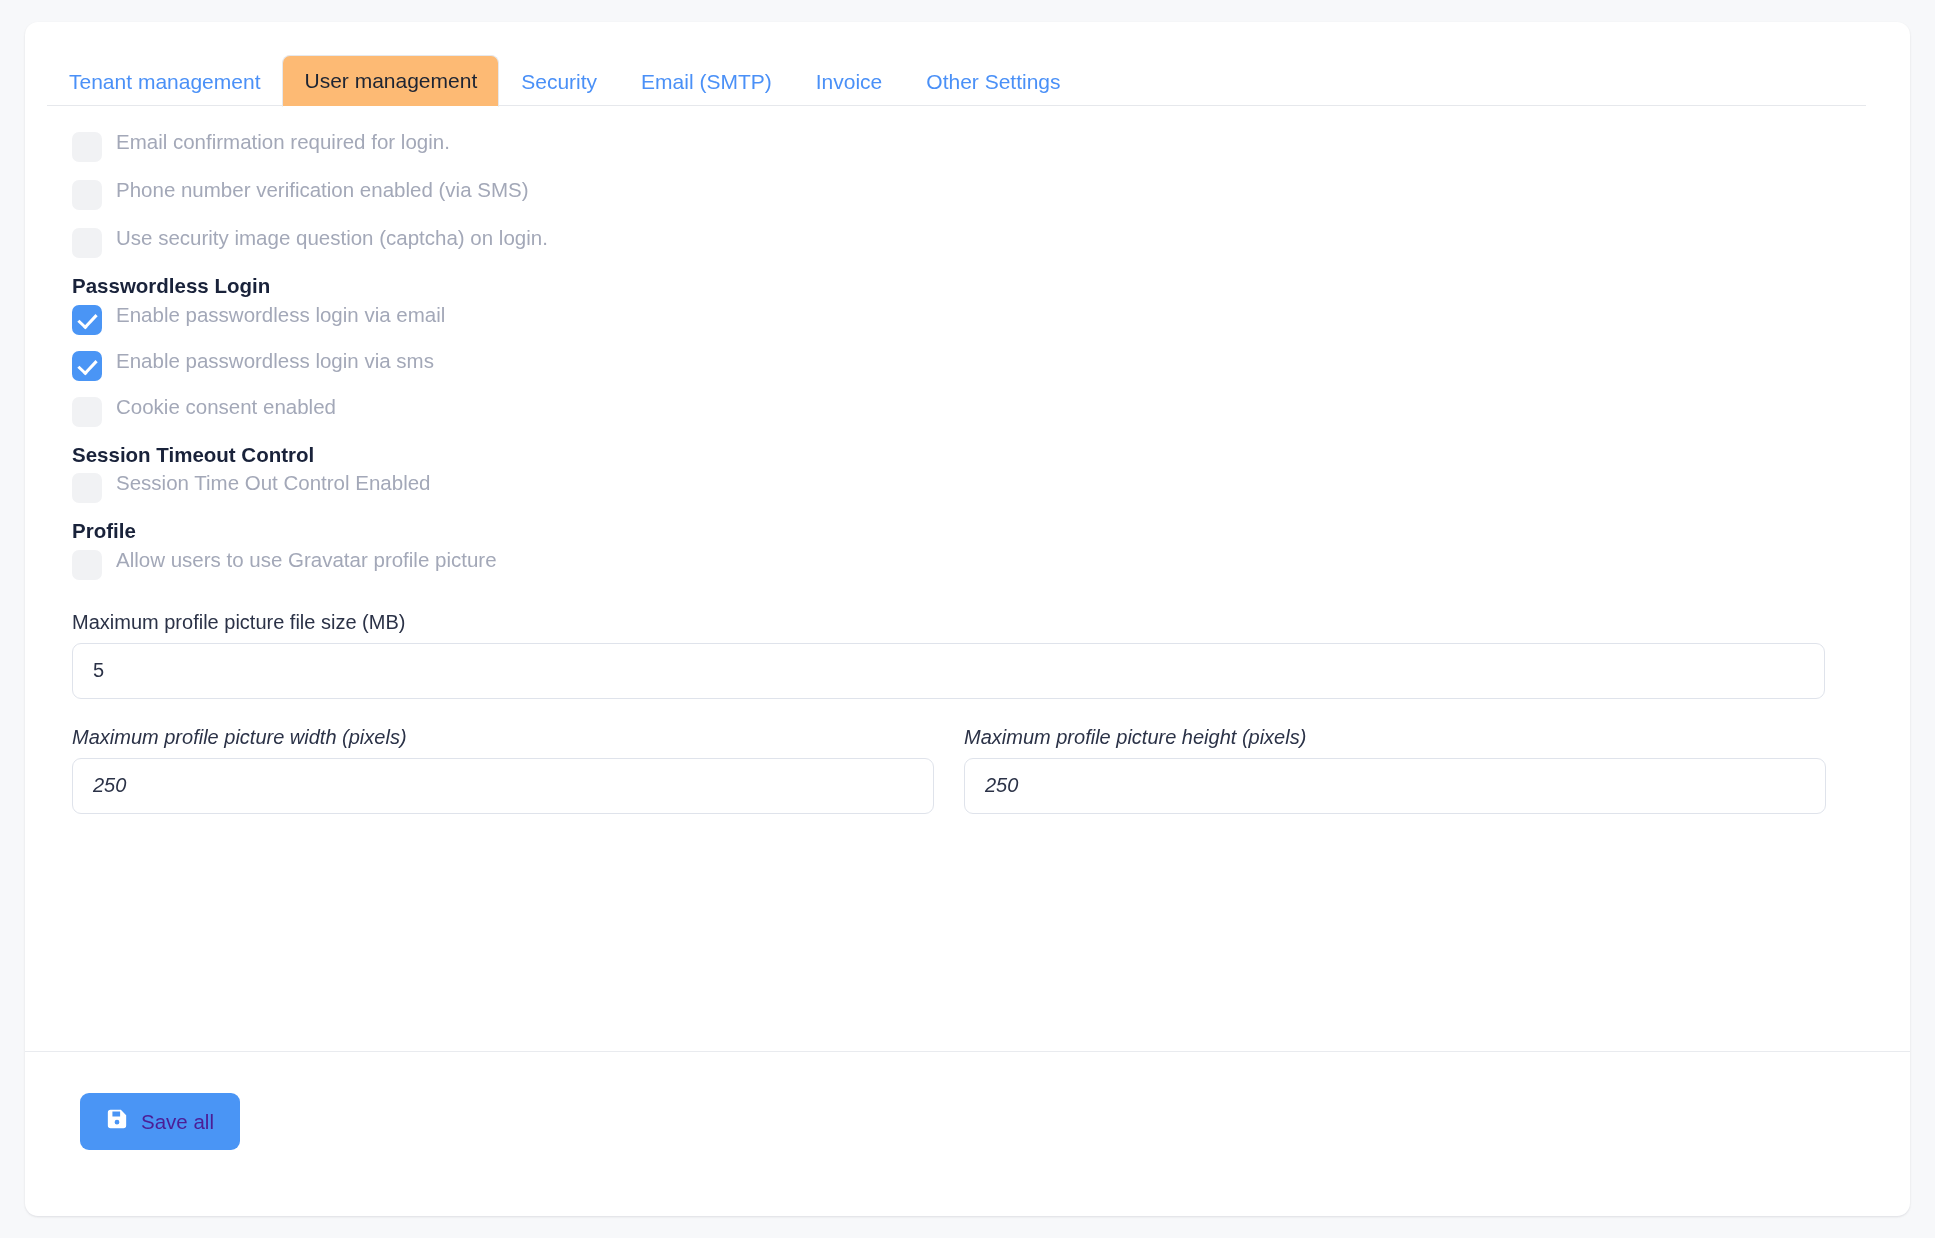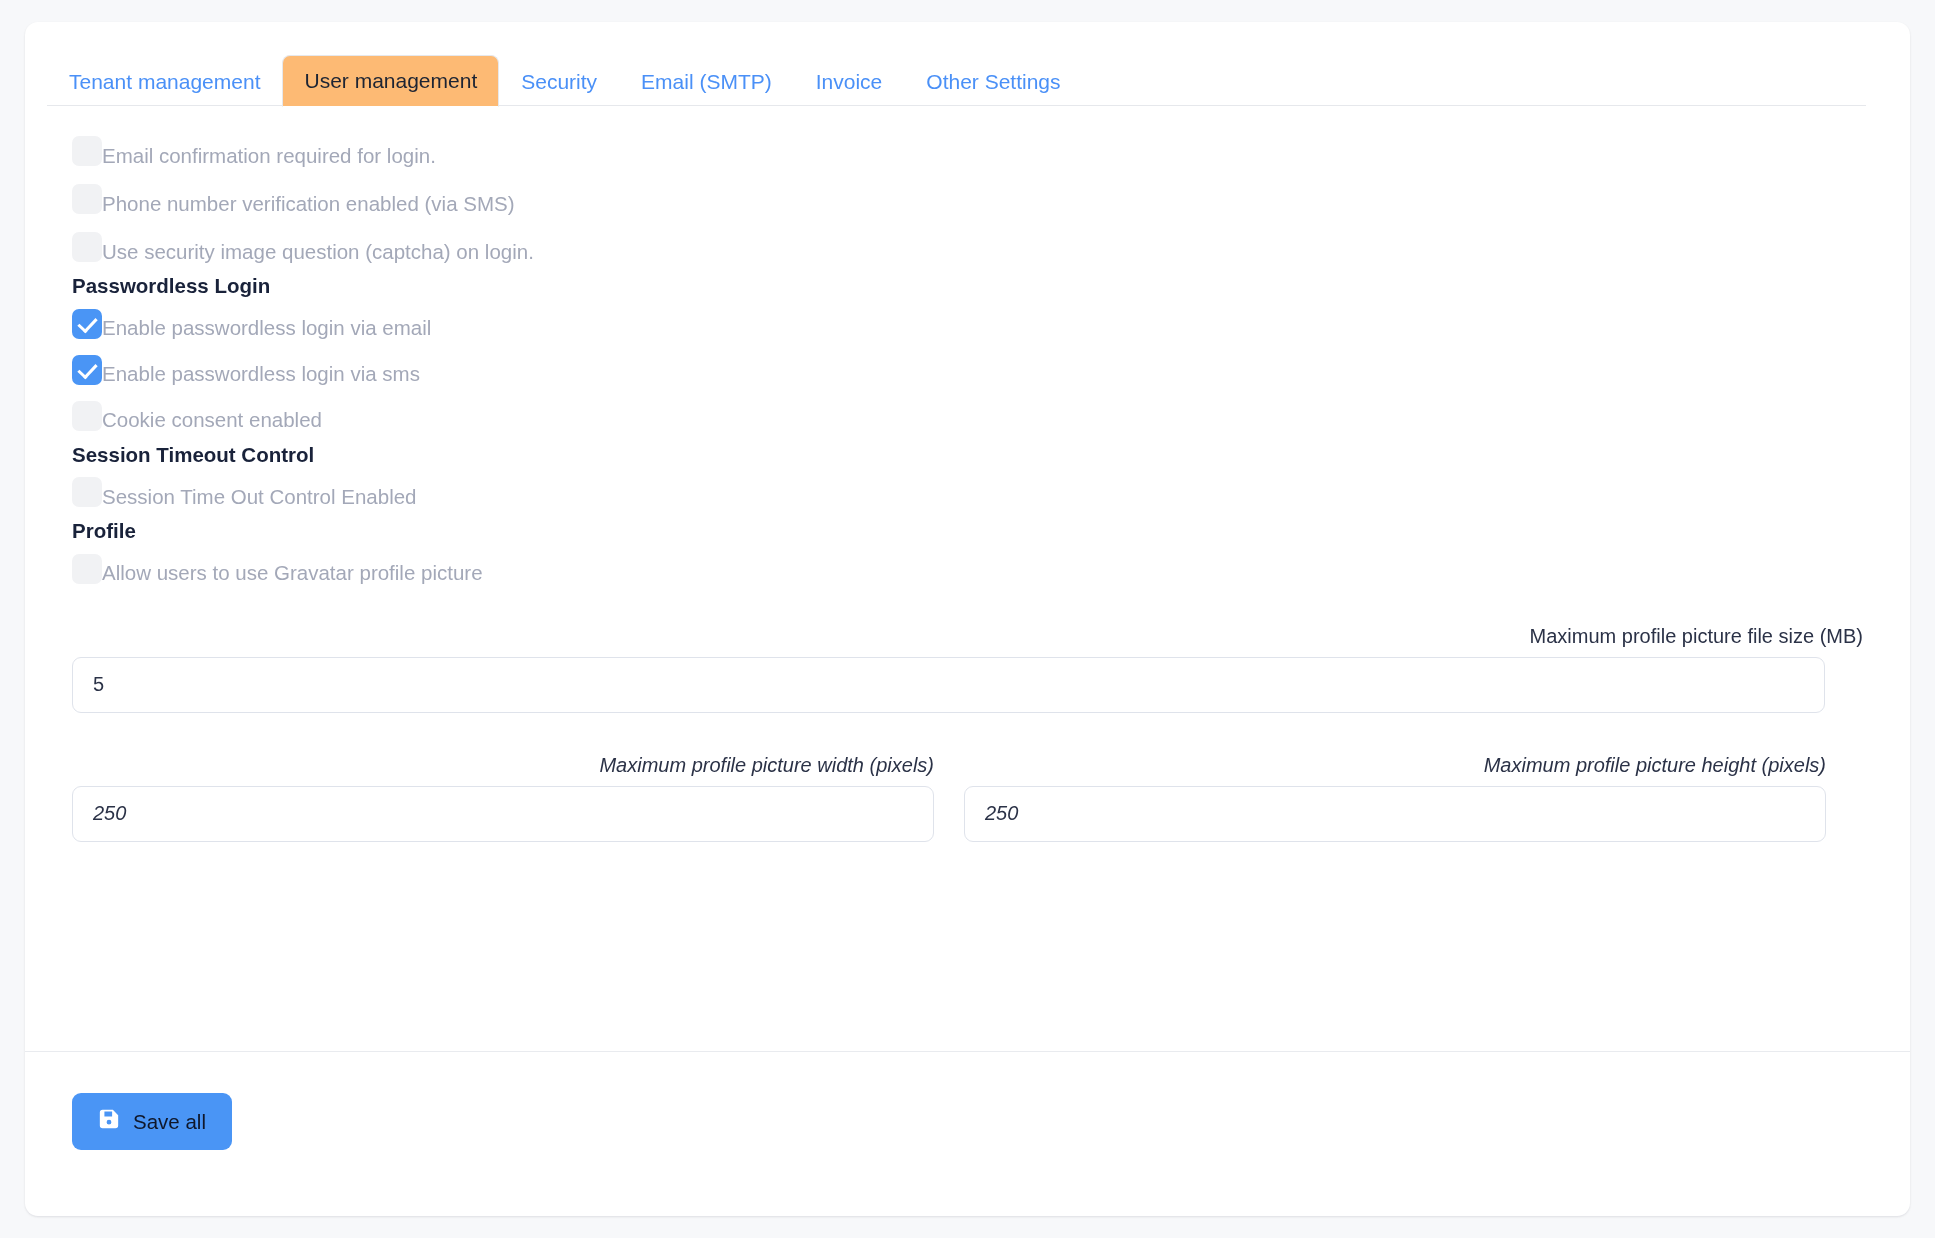--- a/index.html
+++ b/index.html
@@ -74,23 +74,24 @@
     z-index: 3;
   }
 
   
   .content {
     padding: 26px 47px 0 47px;
   }
 
   .check-row {
     display: flex;
-    align-items: flex-end;
+    align-items: flex-start;
     height: 34px;
     margin-bottom: 14px;
+    gap: 14px;
   }
   .check-row.tight { margin-bottom: 12px; }
 
   .cb {
     width: 30px;
     height: 30px;
     border-radius: 7px;
     background: #f1f2f4;
     flex: 0 0 auto;
     position: relative;
@@ -121,23 +122,22 @@
     font-size: 20.5px;
     font-weight: bold;
     color: #19223a;
     margin: 14px 0 8px 0;
     line-height: 1;
   }
 
   .field-label {
     font-size: 20px;
     color: #2b3247;
-    margin: 42px 0 11px 0;
-    line-height: 1;
-    text-align: right;
+    margin: 28px 0 11px 0;
+    line-height: 1;
   }
 
   .input {
     height: 56px;
     border: 1px solid #dfe3eb;
     border-radius: 9px;
     background: #ffffff;
     font-size: 20px;
     color: #2b3247;
     display: flex;
@@ -166,28 +166,29 @@
     left: 0; right: 0;
     top: 1030px;
     bottom: 0;
     padding: 41px 0 0 47px;
   }
   .btn-save {
     display: inline-flex;
     align-items: center;
     gap: 13px;
     background: #4a95f5;
-    color: #0f172a;
+    color: #4c1d95;
     border: none;
     border-radius: 9px;
     height: 57px;
     padding: 0 26px;
     font-size: 20.5px;
     font-family: "Liberation Sans", sans-serif;
     cursor: pointer;
+    margin-left: 8px;
   }
   .save-ico { display: block; }
 </style>
 </head>
 <body>
 
 <div class="page">
   <div class="card">
 
     <div class="tabbar">

